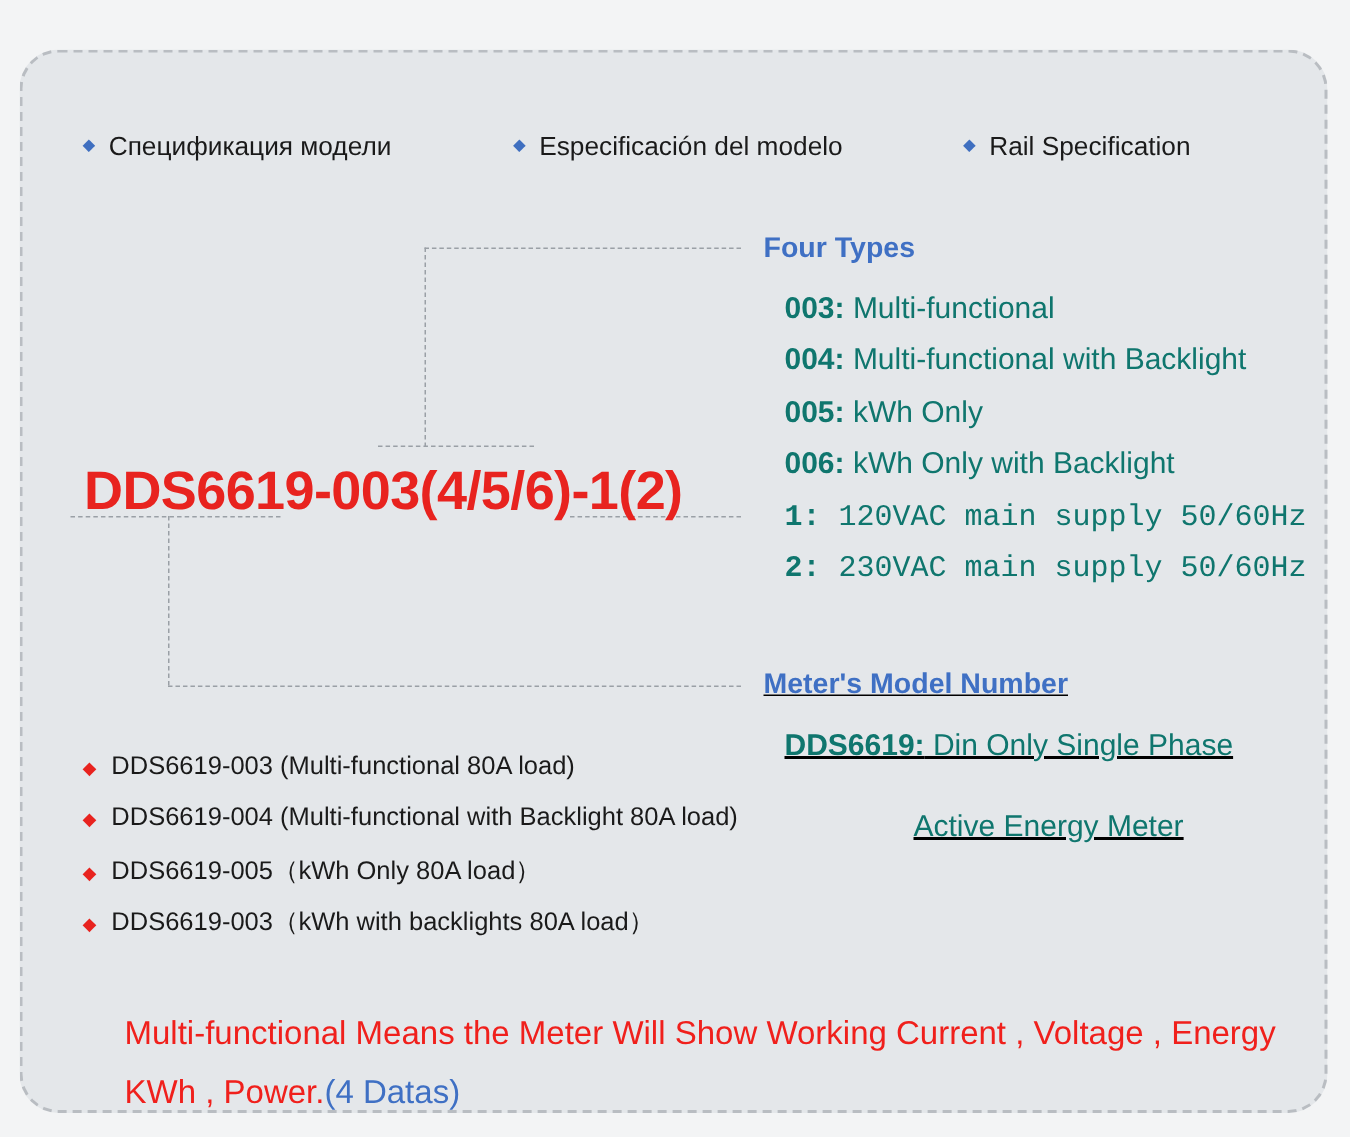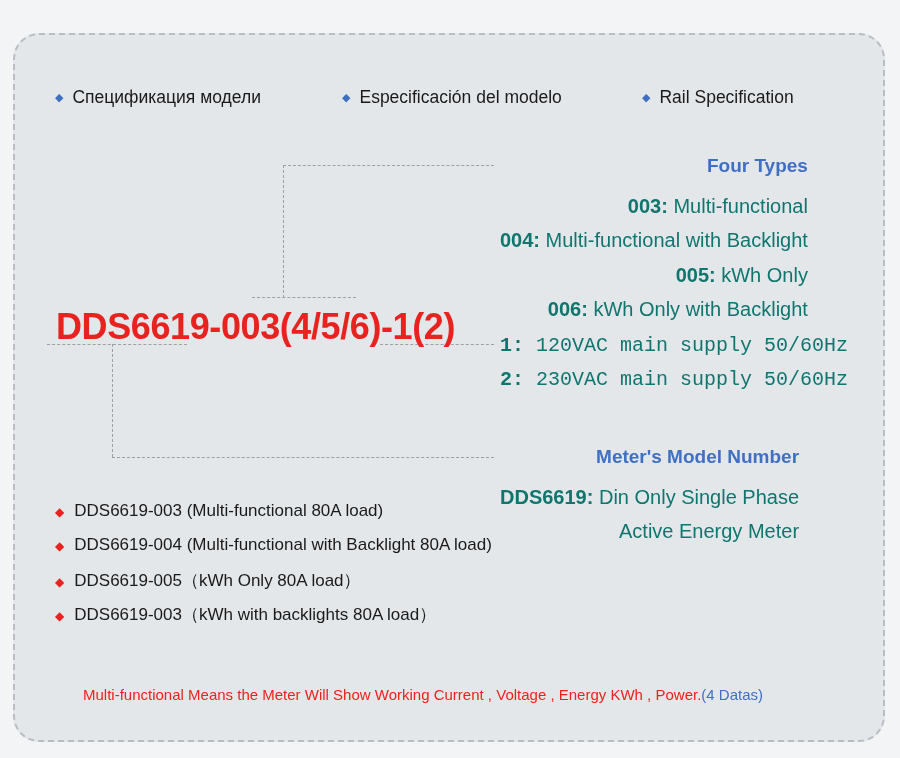--- a/index.html
+++ b/index.html
@@ -90,42 +90,42 @@
     left: 41px;
     top: 271px;
     font-size: 36px;
     font-weight: bold;
     color: #e8231f;
     letter-spacing: -0.4px;
     white-space: nowrap;
   }
 
   
-  .block { position: absolute; left: 471px; text-align: right; }
+  .block { position: absolute; left: 494px; }
   .block-title {
     font-size: 19px;
     font-weight: bold;
     color: #3f70c4;
     white-space: nowrap;
     margin-bottom: 12px;
   }
   .block-line {
     font-size: 20px;
     color: #0f766e;
     white-space: nowrap;
     line-height: 1.72;
   }
   .block-line b { font-weight: bold; }
   .block-1 { top: 120px; }
   .block-1 .block-line { padding-left: 14px; }
   .block-2 { top: 294px; }
   .block-2 .block-line { padding-left: 14px; font-family: Liberation Mono, monospace; }
-  .block-3 { top: 411px; }
+  .block-3 { top: 411px; text-decoration: underline; }
   .block-3 .block-line { padding-left: 14px; }
-  .block-3 .cont { padding-left: 100px; }
+  .block-3 .cont { padding-left: 100px; margin-top: 20px; }
 
   
   .bullets {
     position: absolute;
     left: 40px;
     top: 466px;
     width: 700px;
   }
   .bullet {
     display: flex;
@@ -141,24 +141,23 @@
     margin-right: 10px;
     line-height: 1;
   }
 
   
   .note {
     position: absolute;
     left: 68px;
     top: 635px;
     width: 790px;
-    font-size: 15px;
+    font-size: 22px;
     color: #f0201c;
     line-height: 1.75;
-    margin-top: 12px;
   }
   .note .blue { color: #3f70c4; }
 </style>
 </head>
 <body>
 
 <div id="page">
 
   <div class="panel">
 

